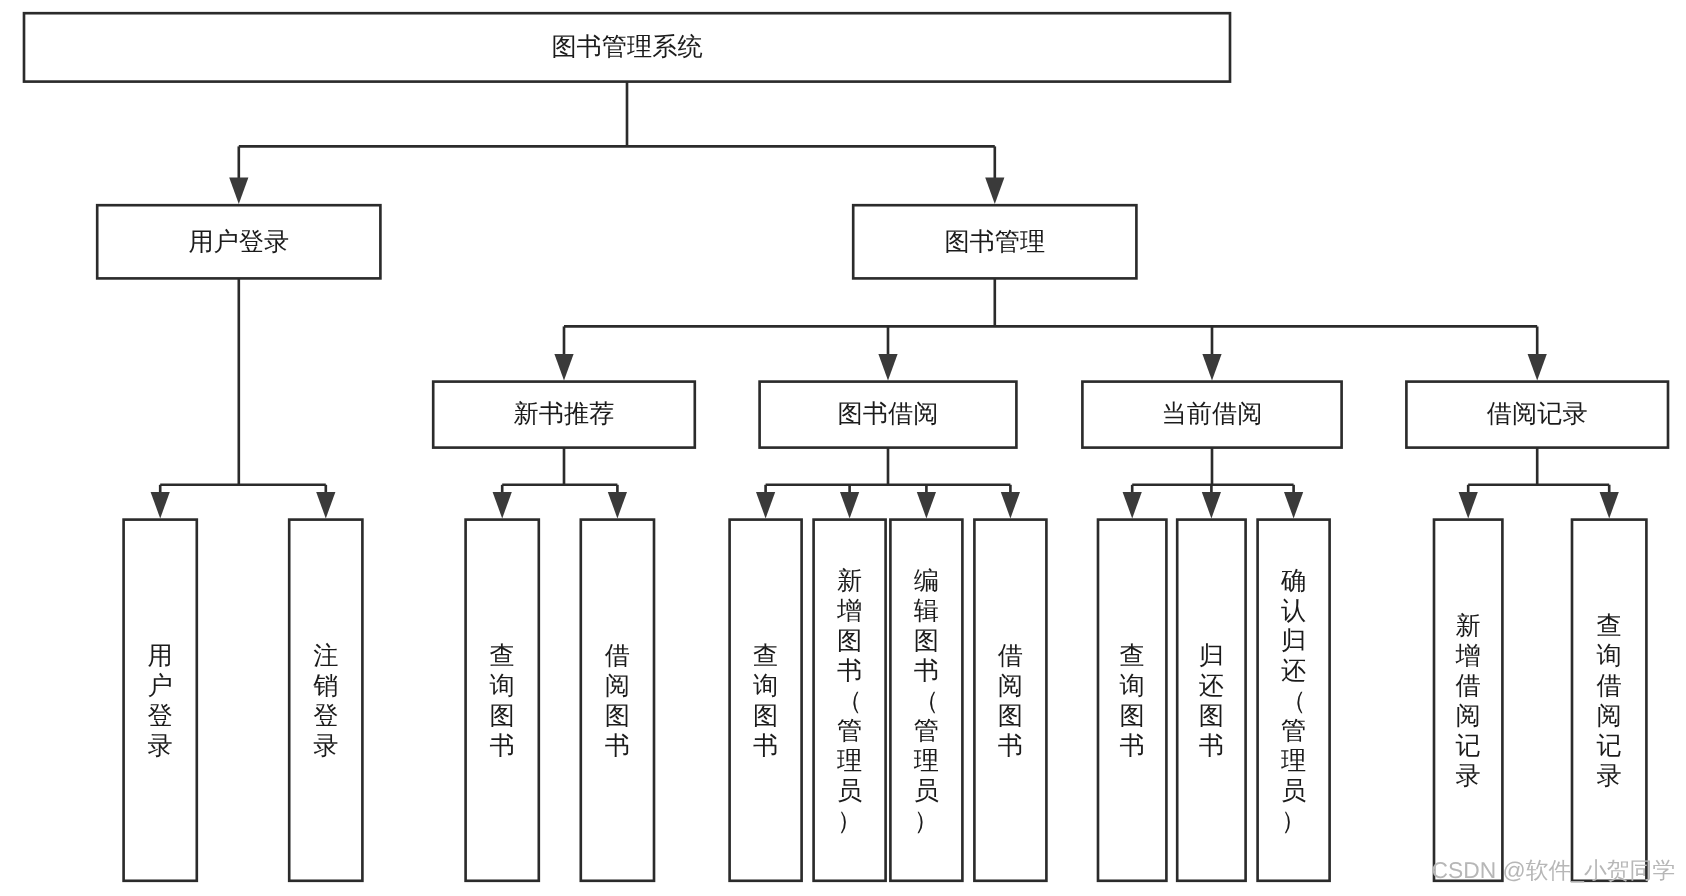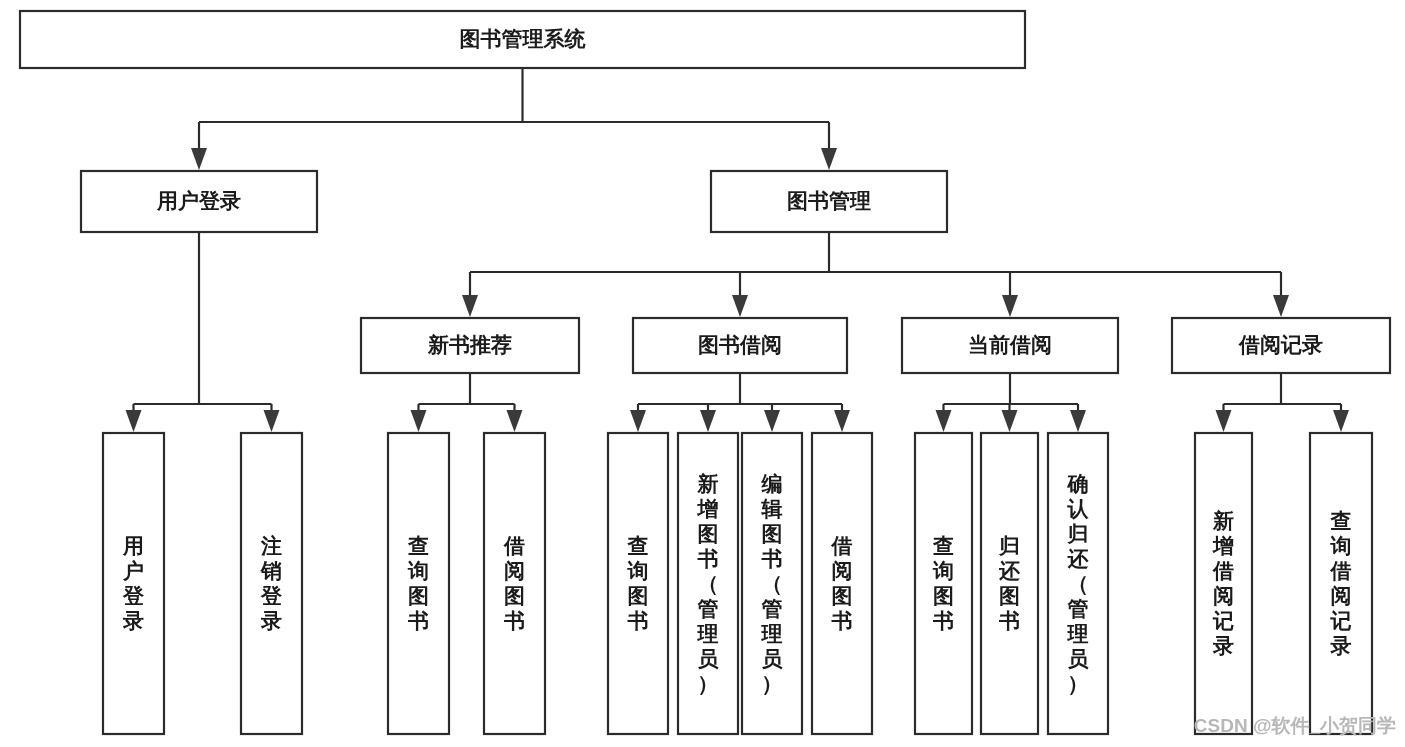--- a/index.html
+++ b/index.html
@@ -10,21 +10,20 @@
   }
   body {
     font-family: "Liberation Sans", "DejaVu Sans", sans-serif;
   }
   #diagram-root {
     position: relative;
     width: 1397px;
     height: 747px;
     background: #ffffff;
     overflow: hidden;
-    font-weight: bold;
   }
   svg.diagram-canvas {
     position: absolute;
     left: 0;
     top: 0;
     width: 1405px;
     height: 747px;
     display: block;
   }
   .node-box {

